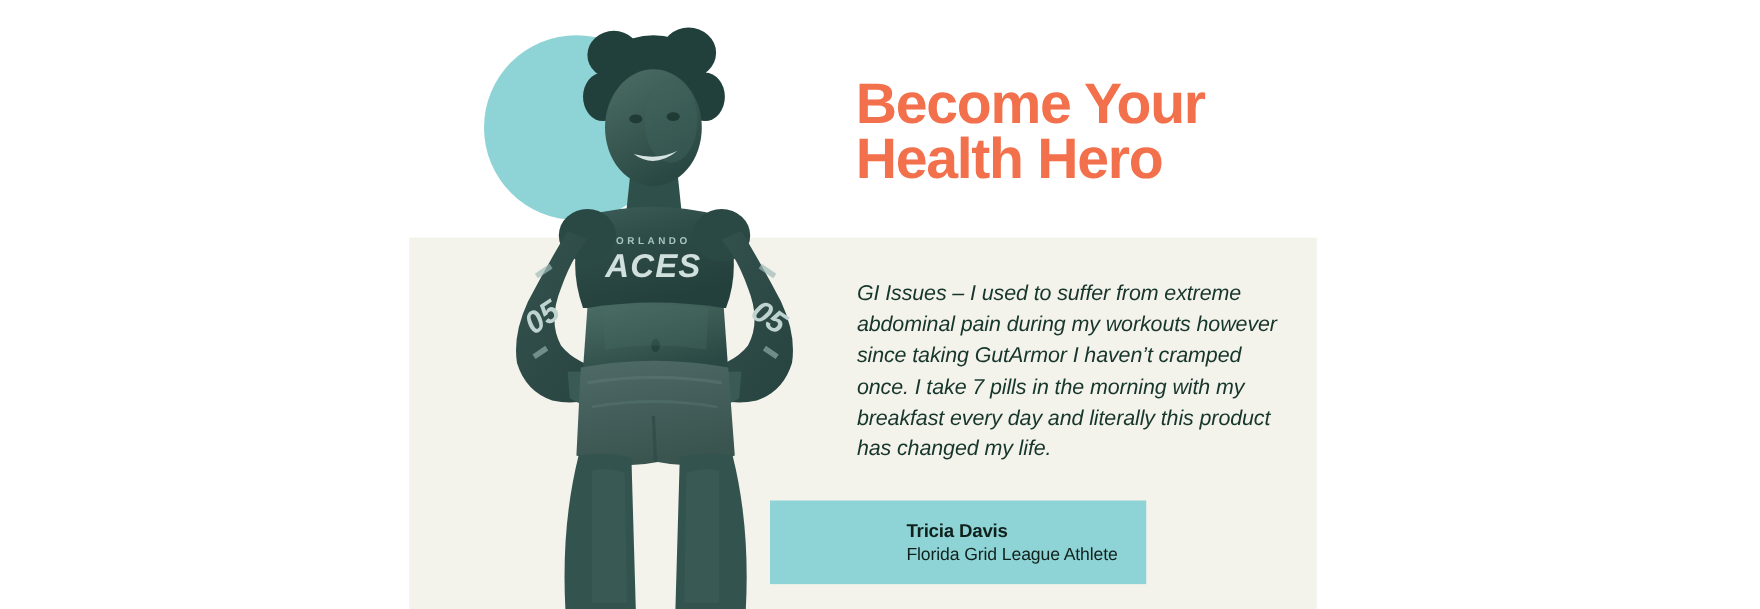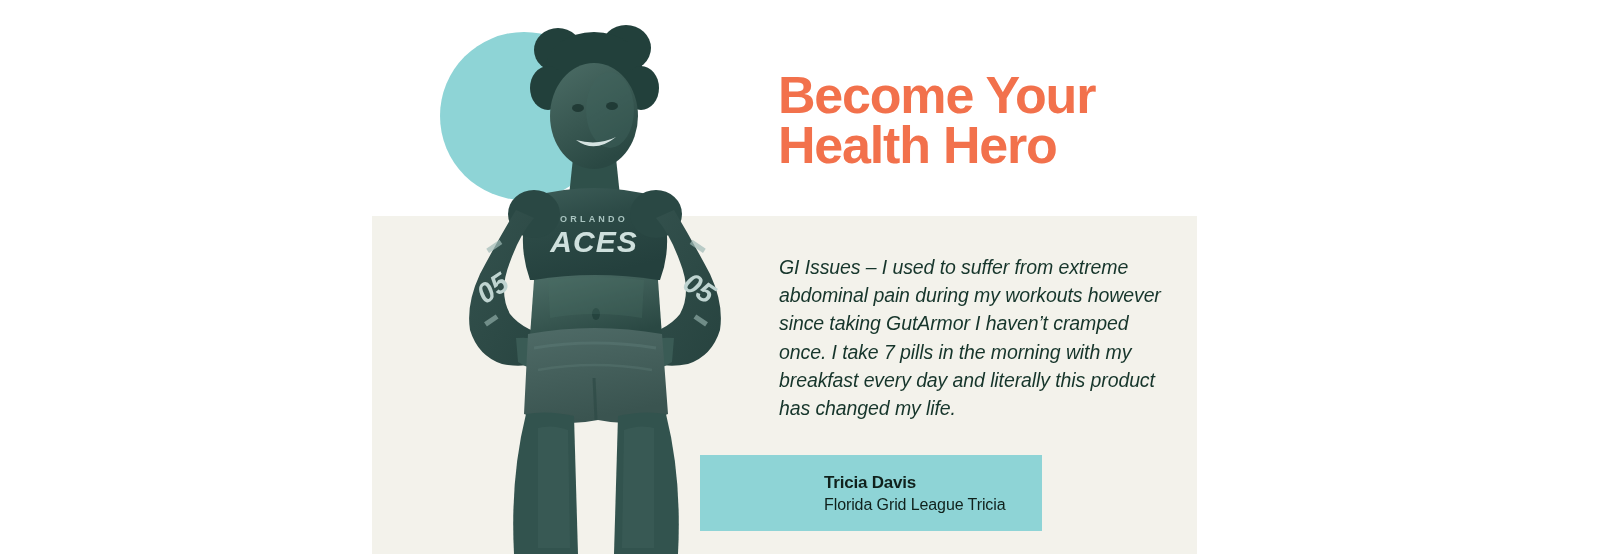--- a/index.html
+++ b/index.html
@@ -207,17 +207,17 @@
   </div>
 
   <h1 class="heading">Become Your
 Health Hero</h1>
 
   <blockquote class="quote">GI Issues – I used to suffer from extreme abdominal pain during my workouts however since taking GutArmor I haven’t cramped once. I take 7 pills in the morning with my breakfast every day and literally this product has changed my life.</blockquote>
 
   <div class="attribution">
     <div class="attribution-inner">
       <p class="attr-name">Tricia Davis</p>
-      <p class="attr-role">Florida Grid League Tricia</p>
+      <p class="attr-role">Florida Grid League Athlete</p>
     </div>
   </div>
 
 </div>
 
 </body></html>

